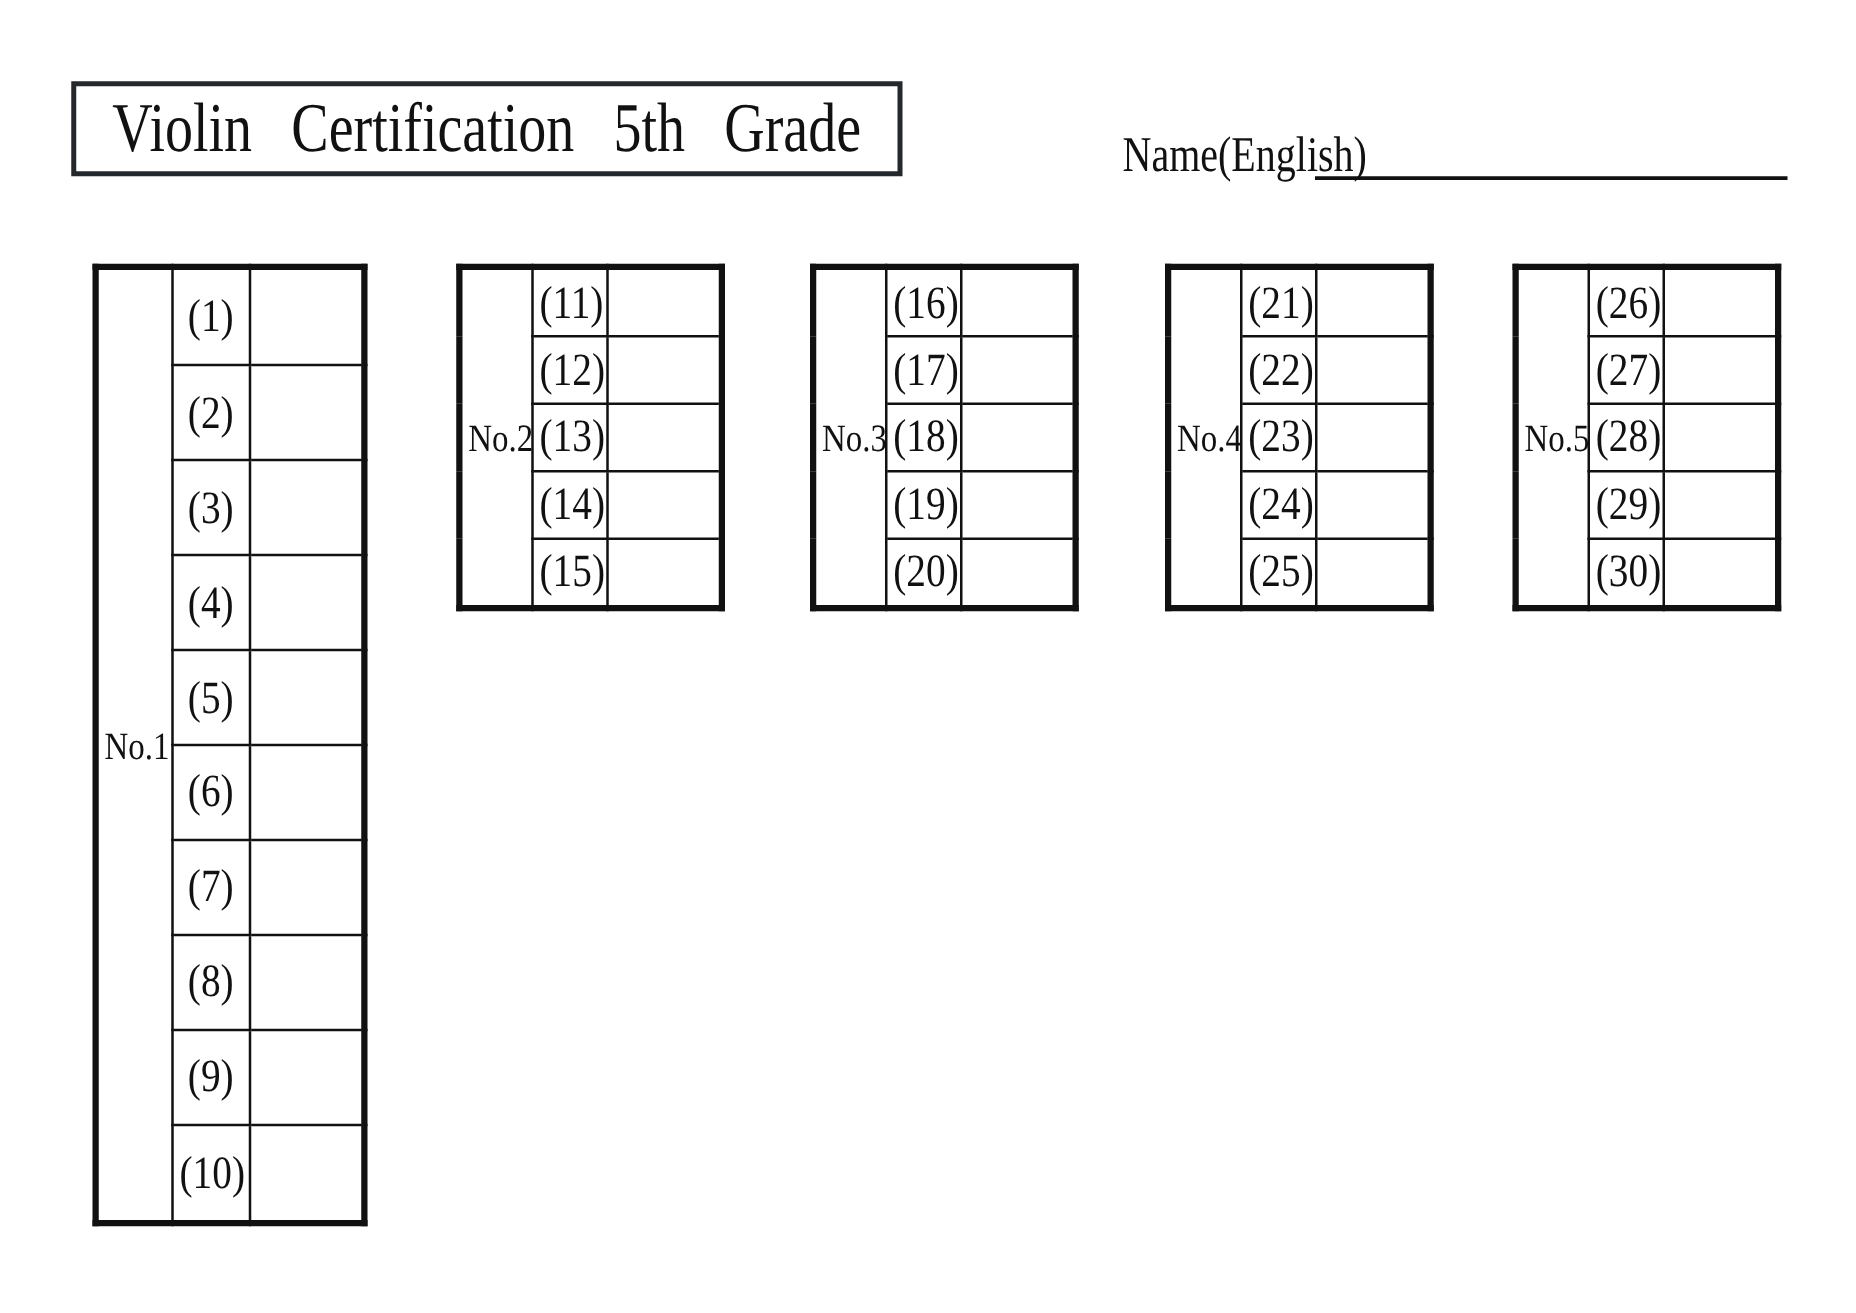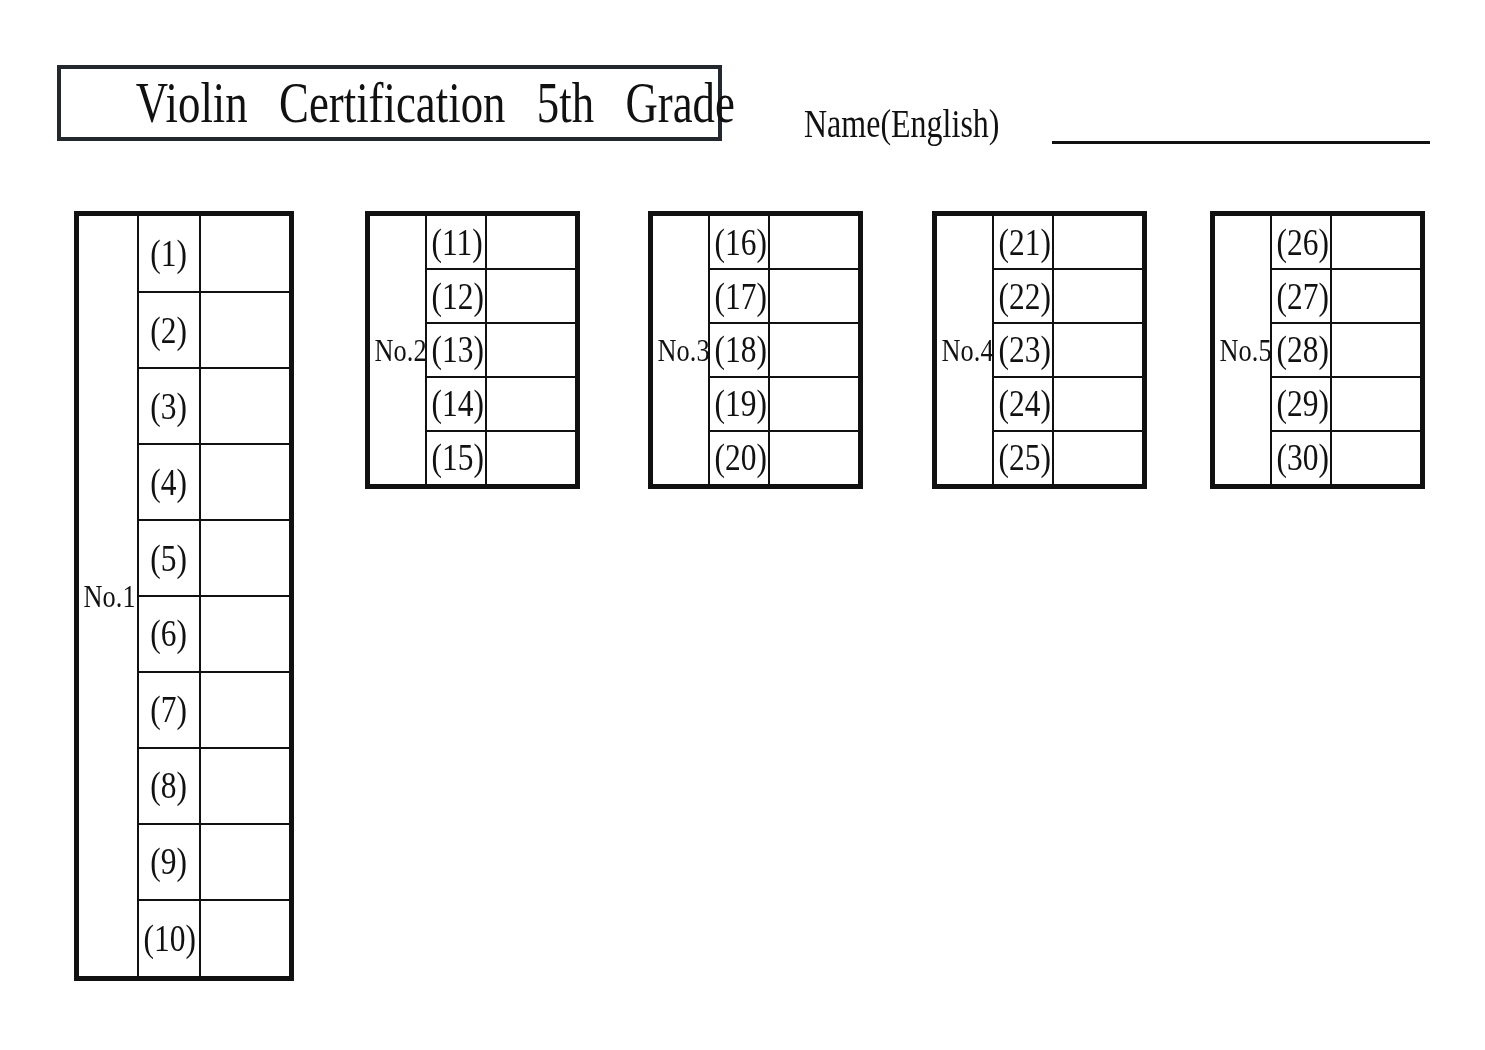--- a/index.html
+++ b/index.html
@@ -20,34 +20,35 @@
   .title-box {
     position: absolute;
     left: 57px;
     top: 65px;
     width: 665px;
     height: 76px;
     box-sizing: border-box;
     border: 4px solid #23272e;
     display: flex;
     align-items: center;
+    justify-content: center;
     background: #ffffff;
   }
   .title-text {
     font-size: 56px;
     line-height: 1;
     white-space: nowrap;
     word-spacing: 0.45em;
     transform: scaleX(0.8);
     transform-origin: center center;
   }
 
   .name-row {
     position: absolute;
-    left: 804px;
+    left: 898px;
     top: 104px;
     height: 40px;
   }
   .name-label {
     display: inline-block;
     font-size: 40px;
     line-height: 1;
     white-space: nowrap;
     transform: scaleX(0.8);
     transform-origin: left bottom;

